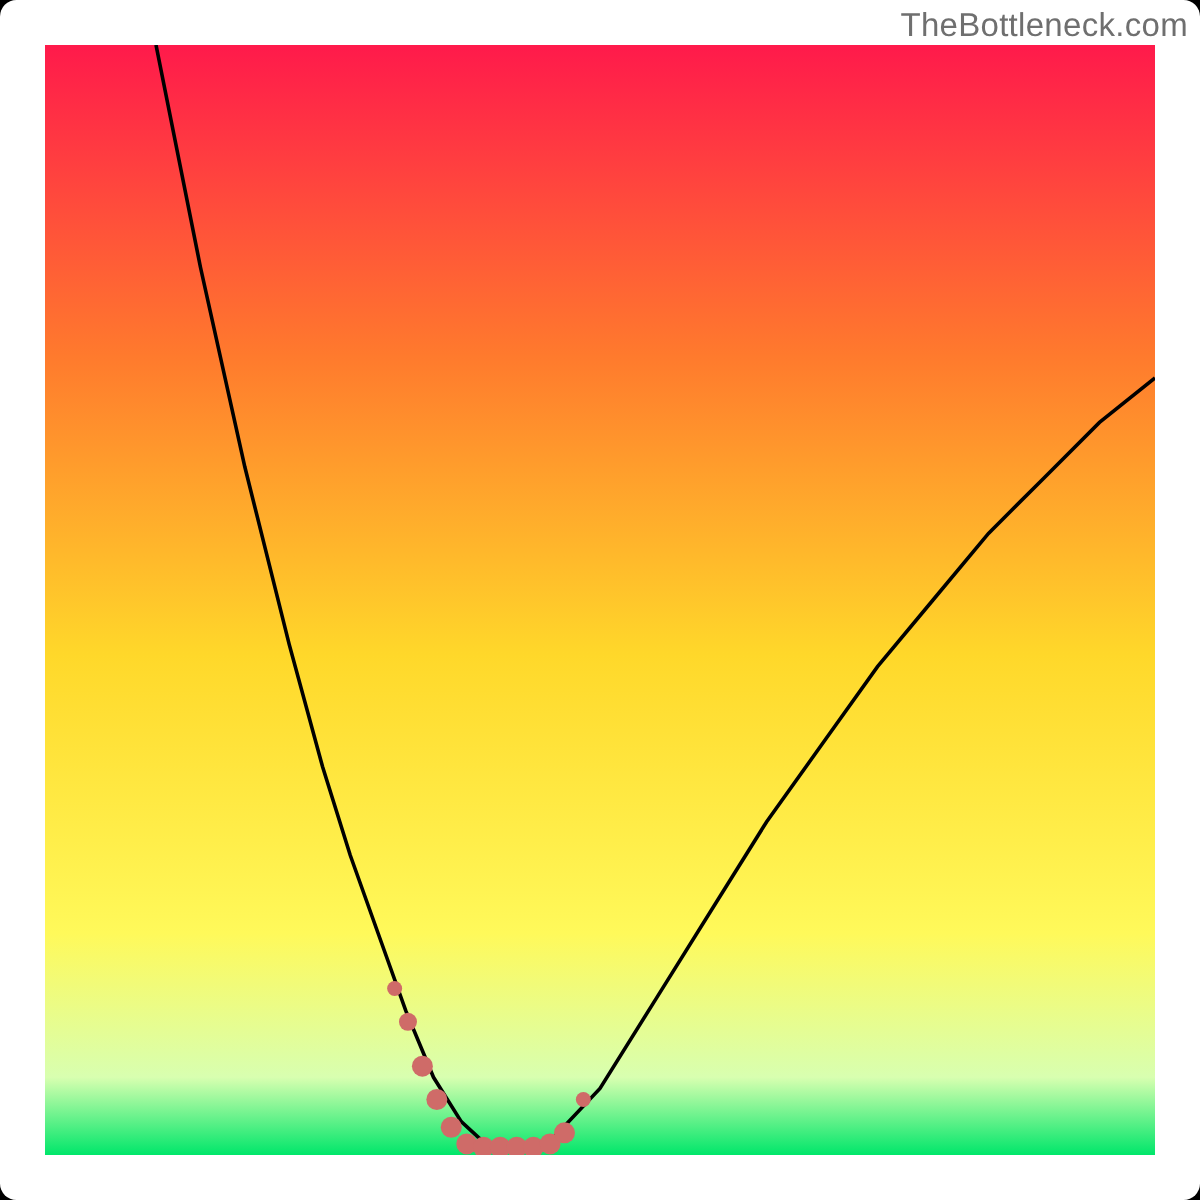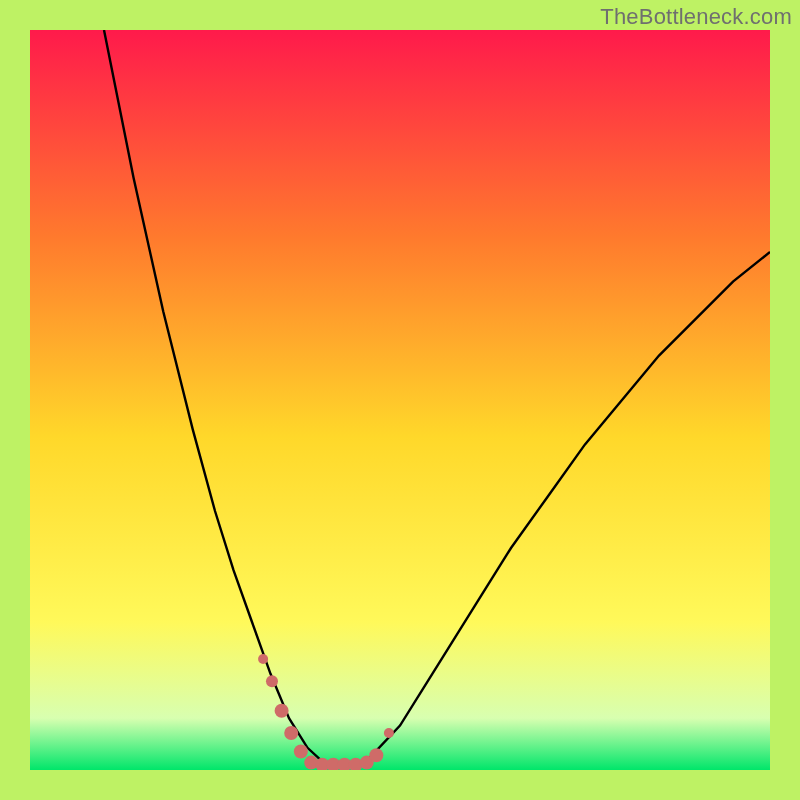--- a/index.html
+++ b/index.html
@@ -1,16 +1,16 @@
 <!DOCTYPE html>
 <html><head>
 <meta charset="utf-8">
 <style>
   html,body{margin:0;padding:0;width:800px;height:800px;background:#000;overflow:hidden;font-family:Arial,Helvetica,sans-serif;}
-  .frame{position:absolute;left:0;top:0;width:800px;height:800px;background:#bef264;}
+  .frame{position:absolute;left:0;top:0;width:800px;height:800px;background:#ffffff;border-radius:11px;}
   .plot-area{position:absolute;left:30px;top:30px;width:740px;height:740px;overflow:hidden;}
   .gradient{position:absolute;left:0;top:0;width:740px;height:740px;}
   .watermark{position:absolute;right:8px;top:4px;color:#6f6f6f;font-size:22px;font-weight:400;letter-spacing:0.2px;}
   svg.curve{position:absolute;left:0;top:0;width:740px;height:740px;overflow:visible;}
 </style>
 </head>
 <body>
 
 <div class="frame">
   <div class="plot-area">

